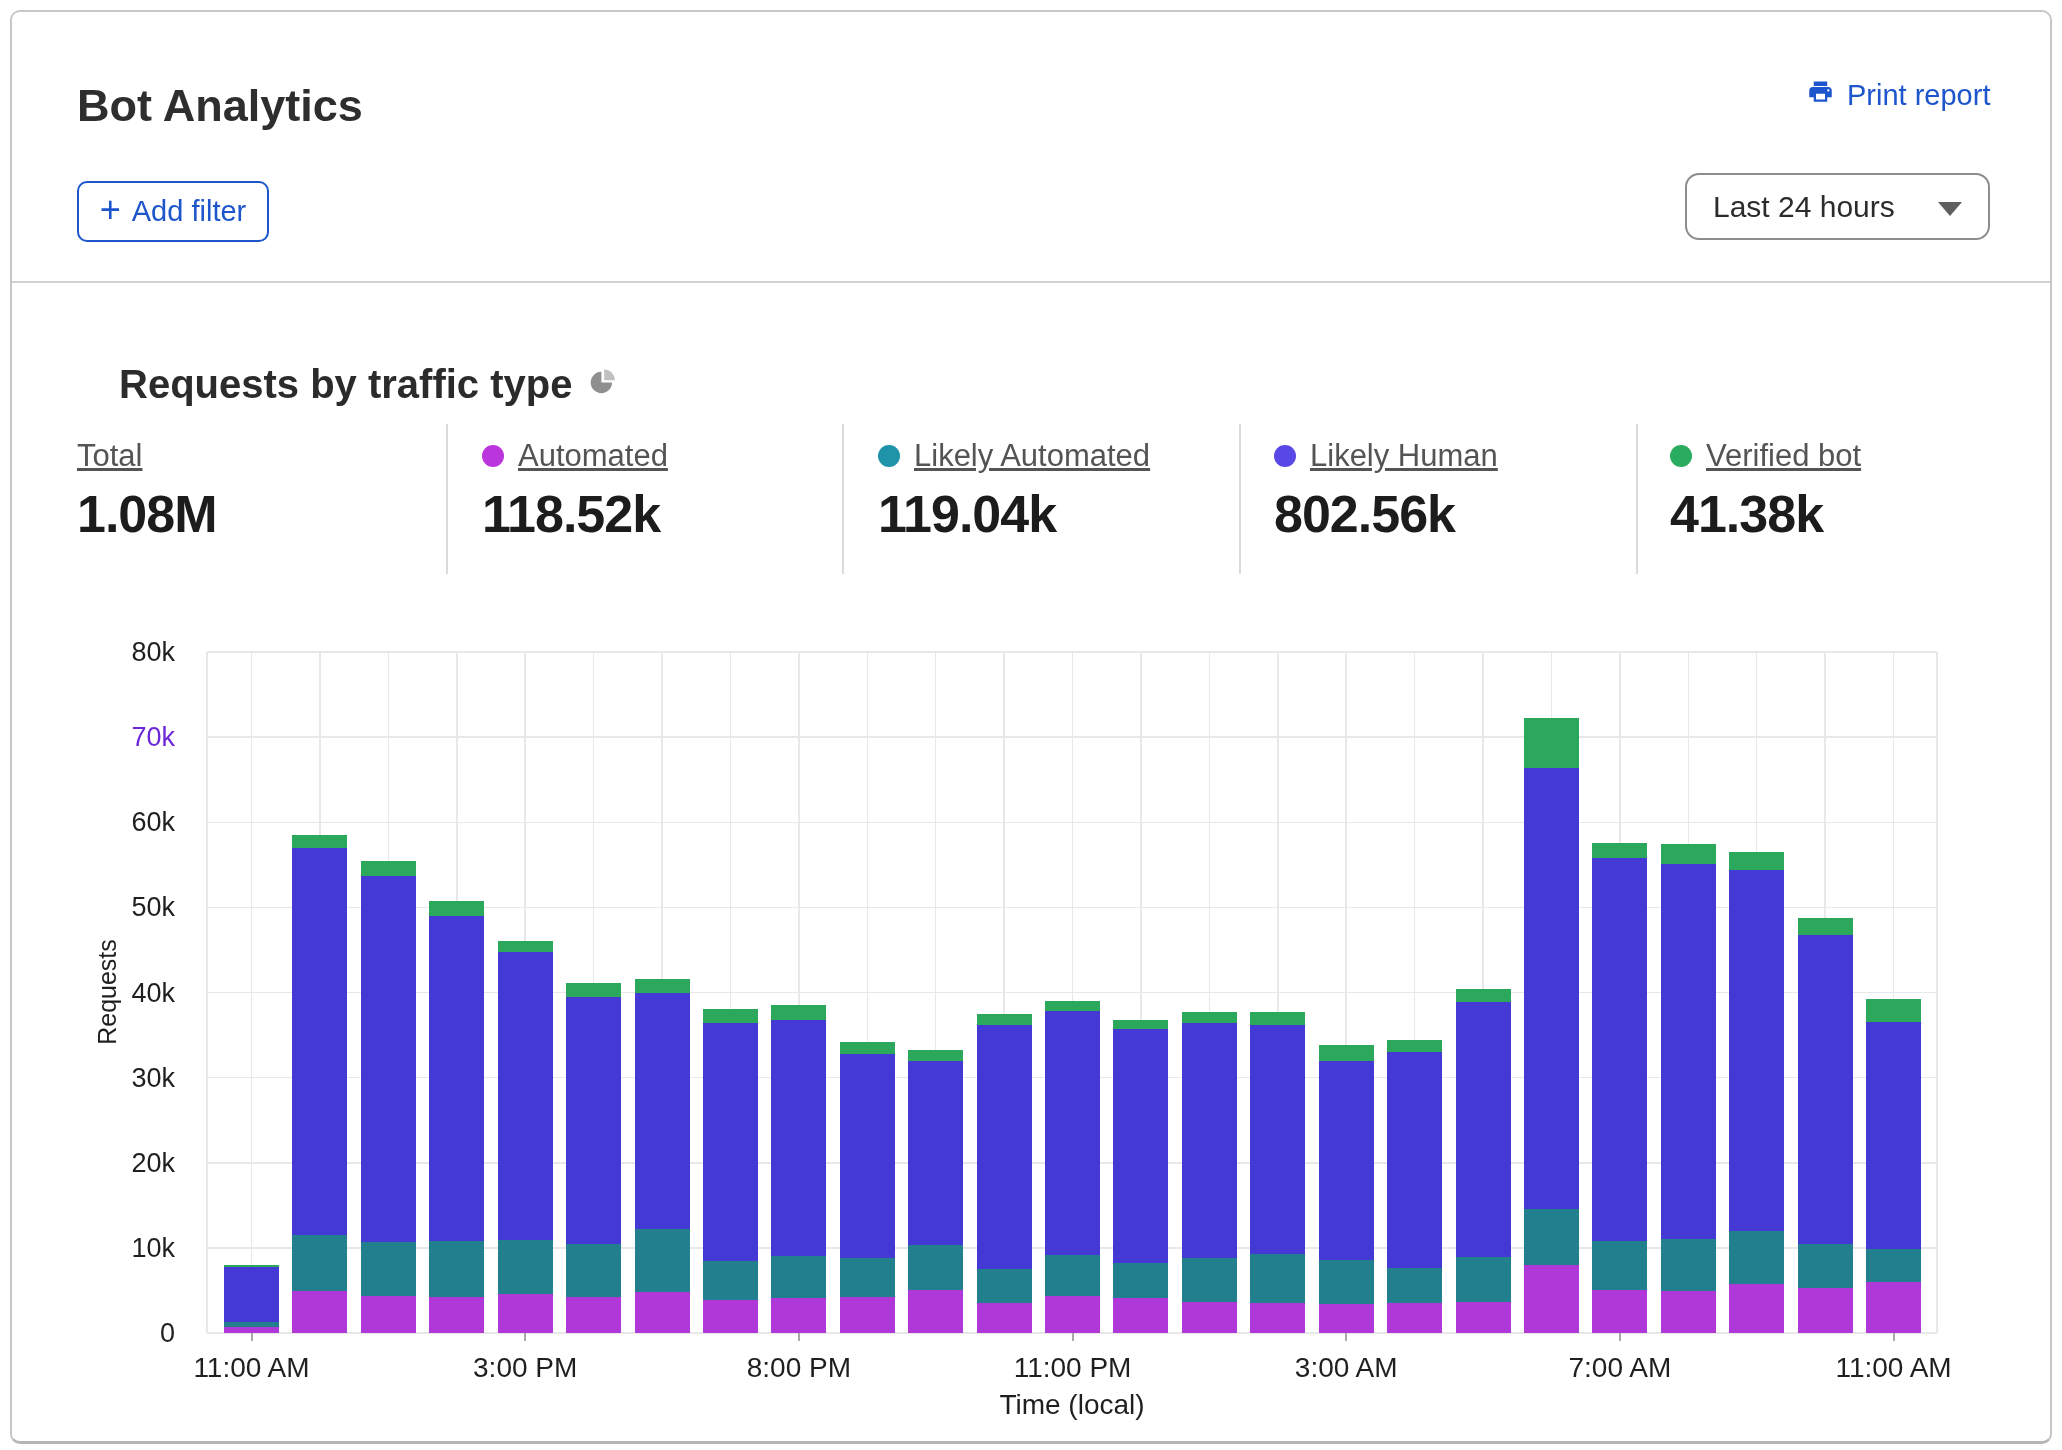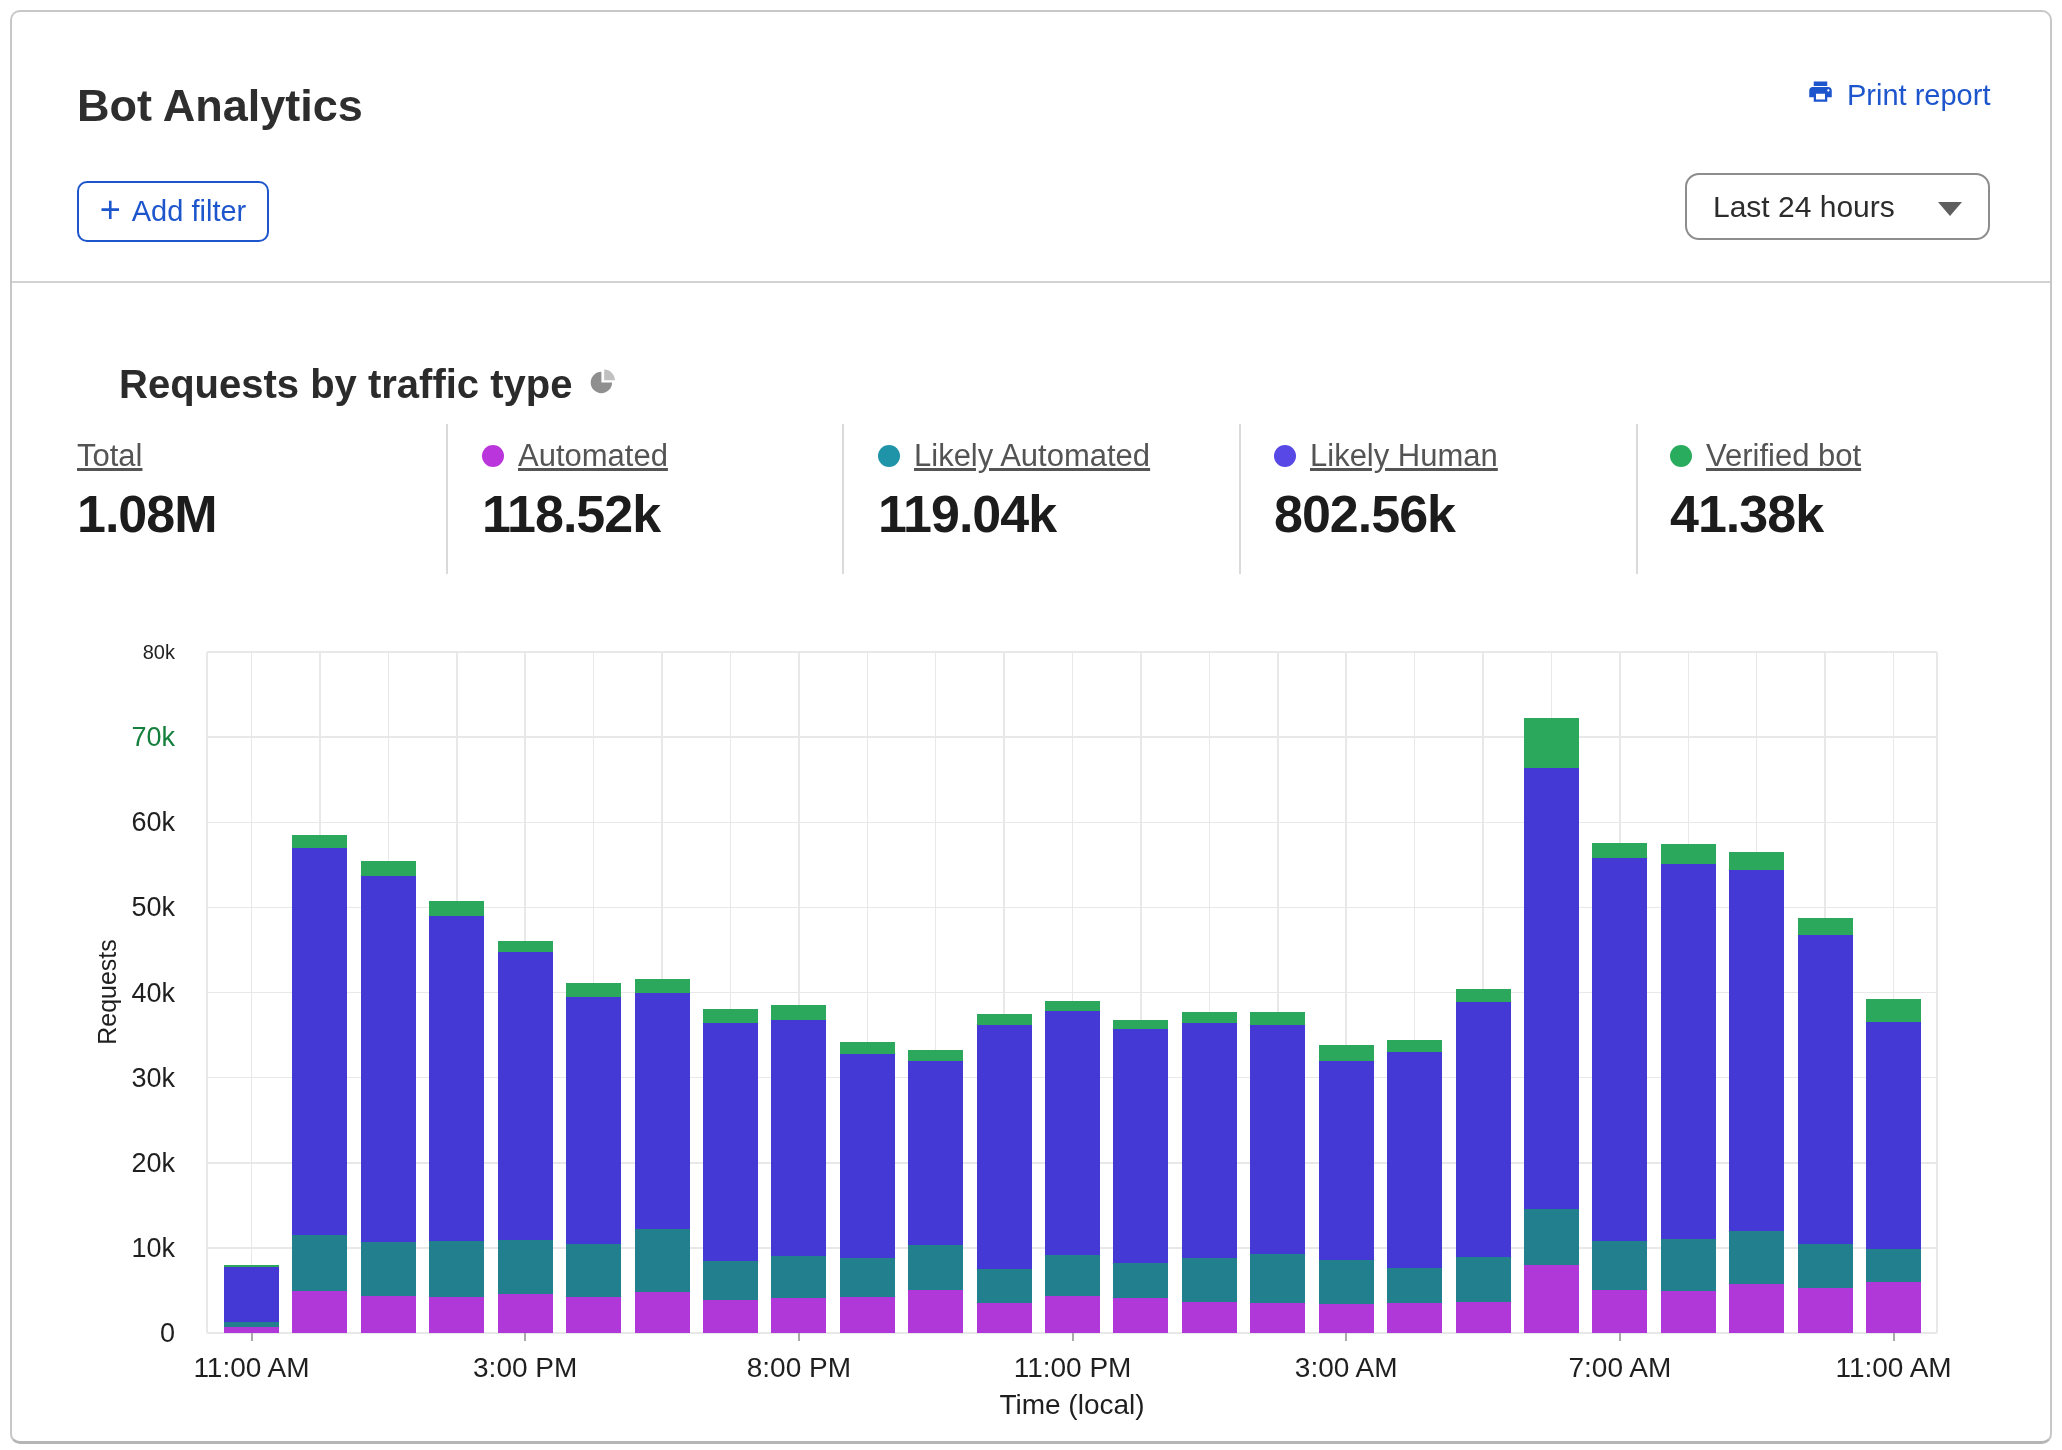--- a/index.html
+++ b/index.html
@@ -156,23 +156,23 @@
       <div style="left: 80px; top: 1135.75px; width: 83px; height: 30px; line-height: 30px; text-align: right; font-size: 27px; color: rgb(31, 31, 31);">20k</div>
       <div style="left: 195px; top: 1064.88px; width: 1730px; height: 1.5px; background: rgb(232, 232, 232);"></div>
       <div style="left: 80px; top: 1050.62px; width: 83px; height: 30px; line-height: 30px; text-align: right; font-size: 27px; color: rgb(31, 31, 31);">30k</div>
       <div style="left: 195px; top: 979.75px; width: 1730px; height: 1.5px; background: rgb(232, 232, 232);"></div>
       <div style="left: 80px; top: 965.5px; width: 83px; height: 30px; line-height: 30px; text-align: right; font-size: 27px; color: rgb(31, 31, 31);">40k</div>
       <div style="left: 195px; top: 894.625px; width: 1730px; height: 1.5px; background: rgb(232, 232, 232);"></div>
       <div style="left: 80px; top: 880.375px; width: 83px; height: 30px; line-height: 30px; text-align: right; font-size: 27px; color: rgb(31, 31, 31);">50k</div>
       <div style="left: 195px; top: 809.5px; width: 1730px; height: 1.5px; background: rgb(232, 232, 232);"></div>
       <div style="left: 80px; top: 795.25px; width: 83px; height: 30px; line-height: 30px; text-align: right; font-size: 27px; color: rgb(31, 31, 31);">60k</div>
       <div style="left: 195px; top: 724.375px; width: 1730px; height: 1.5px; background: rgb(232, 232, 232);"></div>
-      <div style="left: 80px; top: 710.125px; width: 83px; height: 30px; line-height: 30px; text-align: right; font-size: 27px; color: #15803d;">70k</div>
+      <div style="left: 80px; top: 710.125px; width: 83px; height: 30px; line-height: 30px; text-align: right; font-size: 27px; color: #6d28d9;">70k</div>
       <div style="left: 195px; top: 639.25px; width: 1730px; height: 1.5px; background: rgb(232, 232, 232);"></div>
-      <div style="left: 80px; top: 625px; width: 83px; height: 30px; line-height: 30px; text-align: right; font-size: 20px; color: rgb(31, 31, 31);">80k</div>
+      <div style="left: 80px; top: 625px; width: 83px; height: 30px; line-height: 30px; text-align: right; font-size: 27px; color: rgb(31, 31, 31);">80k</div>
       <div style="left: 212px; top: 1315.04px; width: 55px; height: 5.95875px; background: rgb(177, 56, 216);"></div>
       <div style="left: 212px; top: 1309.93px; width: 55px; height: 5.1075px; background: rgb(33, 127, 142);"></div>
       <div style="left: 212px; top: 1255.45px; width: 55px; height: 54.48px; background: rgb(69, 57, 214);"></div>
       <div style="left: 212px; top: 1252.9px; width: 55px; height: 2.55375px; background: rgb(44, 168, 92);"></div>
       <div style="left: 280.42px; top: 1279.29px; width: 55px; height: 41.7112px; background: rgb(177, 56, 216);"></div>
       <div style="left: 280.42px; top: 1223.11px; width: 55px; height: 56.1825px; background: rgb(33, 127, 142);"></div>
       <div style="left: 280.42px; top: 835.788px; width: 55px; height: 387.319px; background: rgb(69, 57, 214);"></div>
       <div style="left: 280.42px; top: 823.019px; width: 55px; height: 12.7687px; background: rgb(44, 168, 92);"></div>
       <div style="left: 348.84px; top: 1284.4px; width: 55px; height: 36.6037px; background: rgb(177, 56, 216);"></div>
       <div style="left: 348.84px; top: 1229.92px; width: 55px; height: 54.48px; background: rgb(33, 127, 142);"></div>

